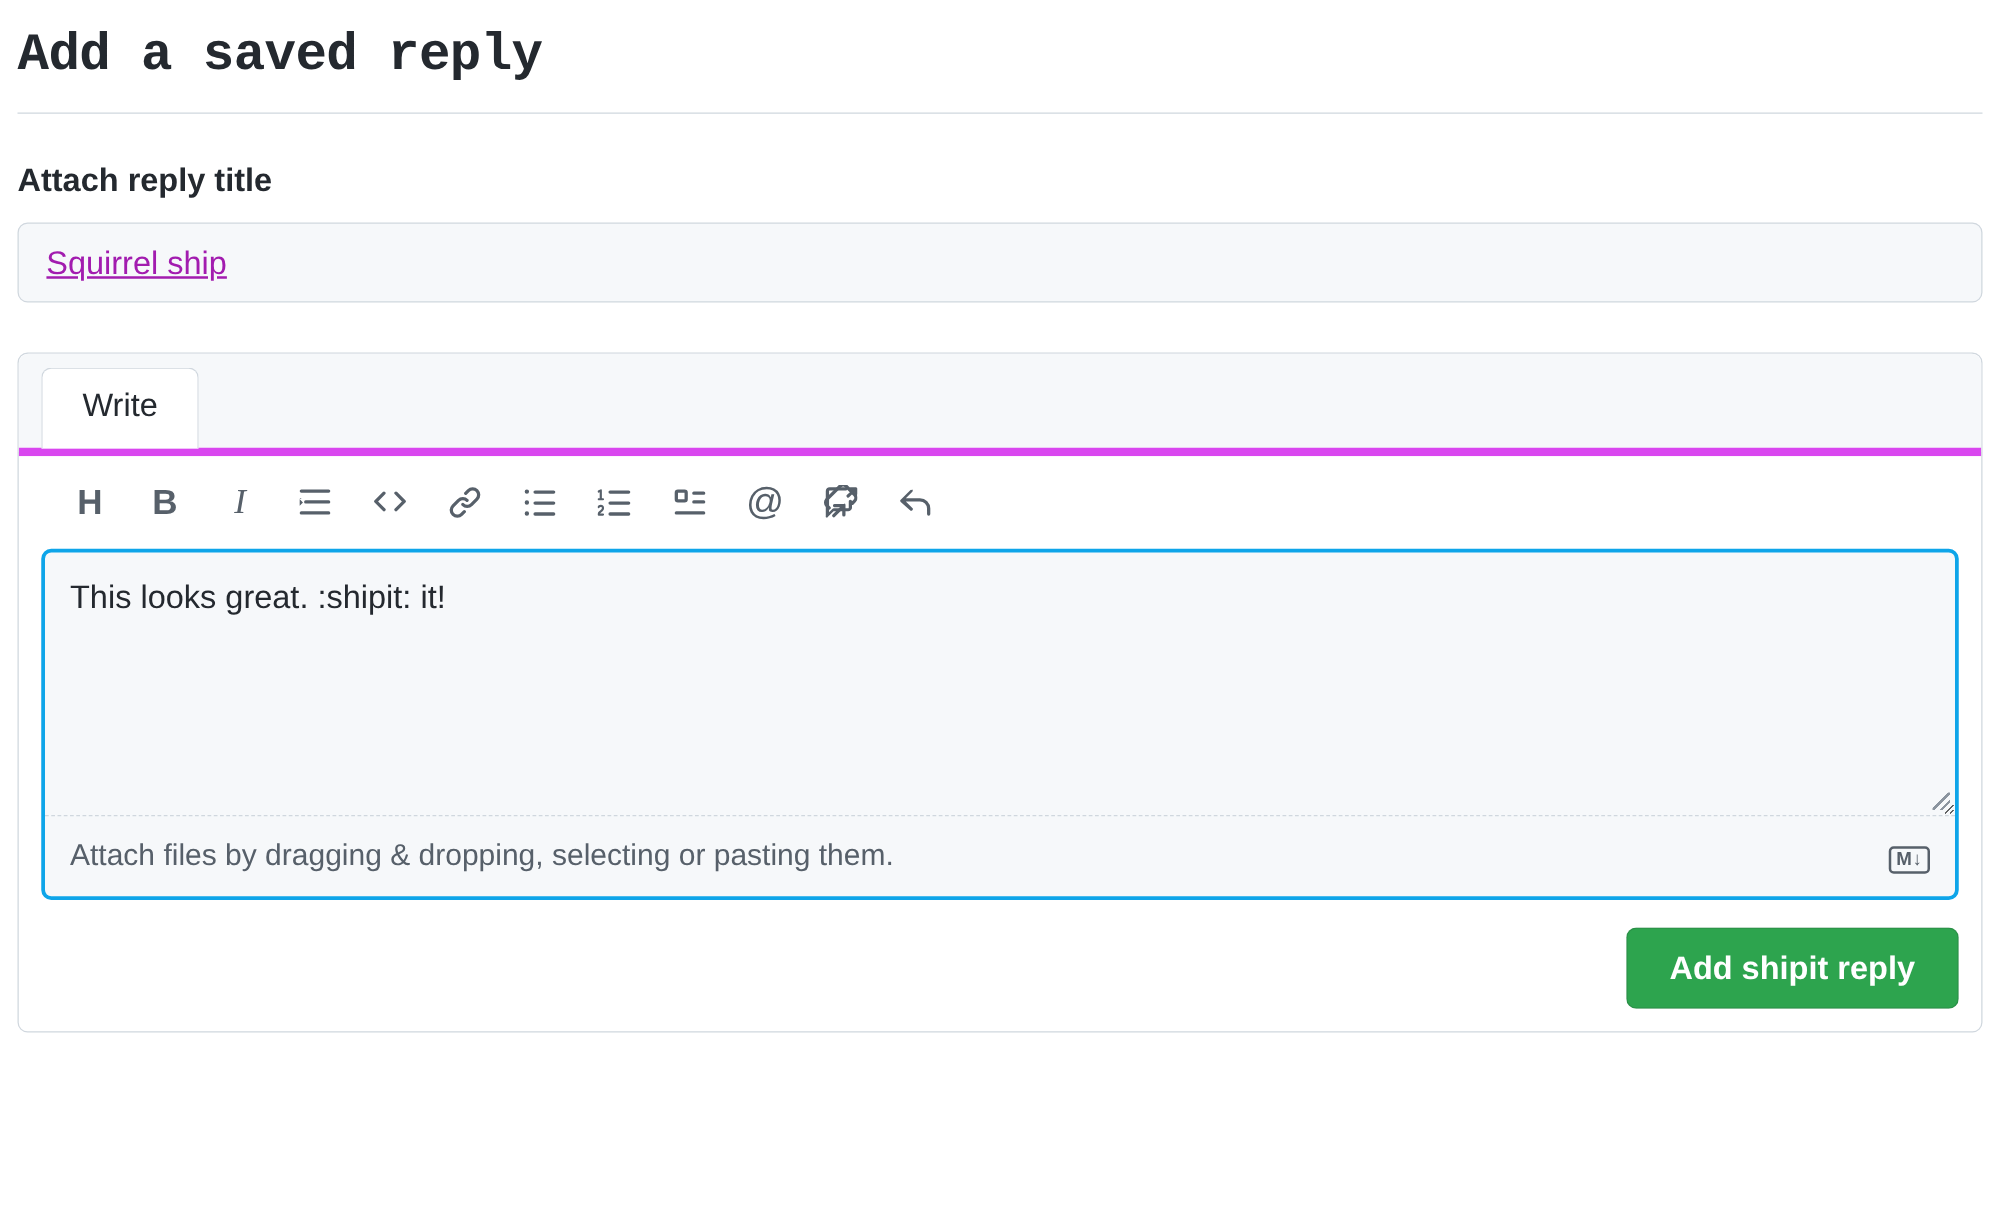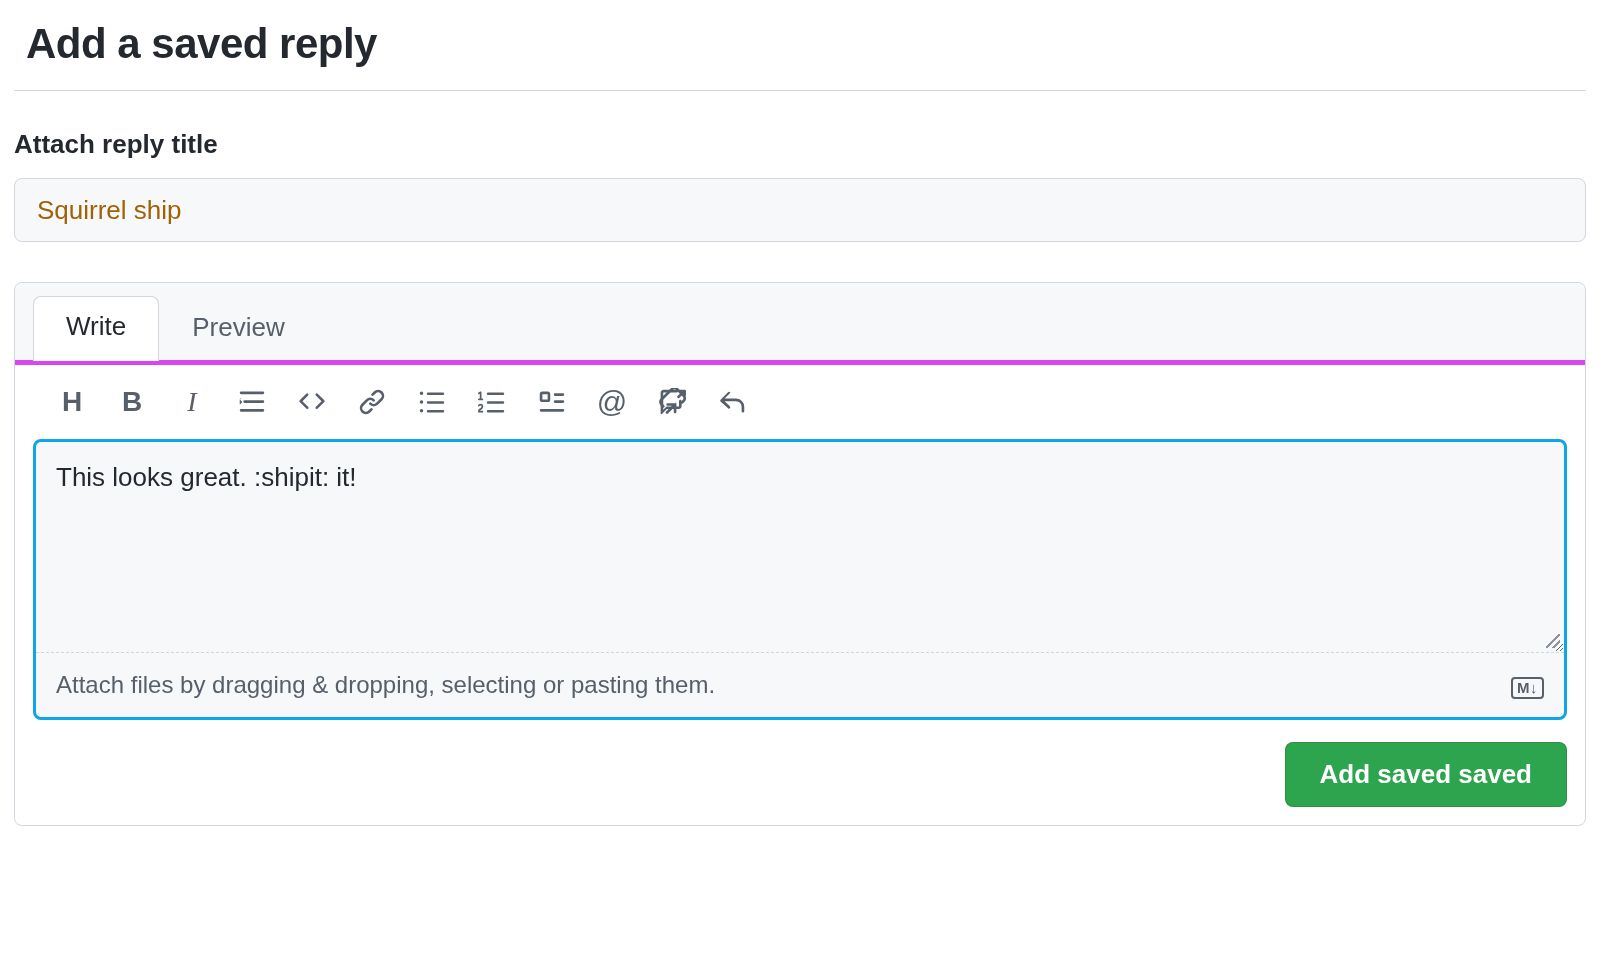--- a/index.html
+++ b/index.html
@@ -11,55 +11,57 @@
     background: #ffffff;
     font-size: 16px;
   }
   .page {
     padding: 10px 14px 30px 14px;
     width: 1600px;
   }
   h1.page-title {
     font-size: 42px;
     font-weight: 600;
-    margin: 10px 0 22px 12px;
+    margin: 10px 0 22px 0;
     letter-spacing: -0.5px;
+    font-family: Liberation Mono, monospace;
   }
   .rule {
     border: none;
     border-top: 1px solid #d0d7de;
     margin: 0 0 38px 0;
   }
   .field-label {
     font-size: 26px;
     font-weight: 600;
     margin: 0 0 18px 0;
     display: block;
   }
   .text-input {
     width: 100%;
     height: 64px;
     padding: 0 22px;
     font-size: 26px;
-    color: #a16207;
+    color: #a21caf;
     background: #f6f8fa;
     border: 1px solid #d0d7de;
     border-radius: 8px;
     outline: none;
+    text-decoration: underline;
   }
   .editor-box {
     margin-top: 40px;
     border: 1px solid #d0d7de;
     border-radius: 8px;
     background: #ffffff;
     padding-bottom: 18px;
   }
   .tabs-bar {
     background: #f6f8fa;
-    border-bottom: 5px solid #d946ef;
+    border-bottom: 7px solid #d946ef;
     border-top-left-radius: 8px;
     border-top-right-radius: 8px;
     padding: 18px 18px 0 18px;
     display: flex;
     align-items: flex-end;
     gap: 0;
     height: 82px;
   }
   .tab {
     font-size: 26px;
@@ -183,21 +185,20 @@
   <h1 class="page-title">Add a saved reply</h1>
   <hr class="rule">
 
   <label class="field-label">Attach reply title</label>
   <input type="text" class="text-input" value="Squirrel ship" style="">
 
   <div class="editor-box">
 
     <div class="tabs-bar">
       <div class="tab active">Write</div>
-      <div class="tab">Preview</div>
     </div>
 
     <div class="toolbar">
       <button class="tb-btn txt">H</button>
       <button class="tb-btn txt">B</button>
       <button class="tb-btn txt italic">I</button>
       <button class="tb-btn" aria-label="quote">
         <svg viewBox="0 0 16 16">
             <path d="M1 2.75A.75.75 0 011.75 2h12.5a.75.75 0 010 1.5H1.75A.75.75 0 011 2.75zM3 7.75A.75.75 0 013.75 7h10.5a.75.75 0 010 1.5H3.75A.75.75 0 013 7.75zM1 12.75A.75.75 0 011.75 12h12.5a.75.75 0 010 1.5H1.75A.75.75 0 011 12.75zM1 6.5a.5.5 0 01.5-.5h.01a.5.5 0 01.41.22l-.01-.02L1 6.5zm0 0v3l1.5-1.5L1 6.5z"></path>
           </svg>
@@ -246,18 +247,18 @@
     <div class="body-wrap">
       <textarea class="body-textarea" style="">This looks great. :shipit: it!</textarea>
       <div class="resize-handle"></div>
       <div class="attach-row">
         <span>Attach files by dragging &amp; dropping, selecting or pasting them.</span>
         <span class="md-badge">M↓</span>
       </div>
     </div>
 
     <div class="actions">
-      <button class="btn-primary">Add saved saved</button>
+      <button class="btn-primary">Add shipit reply</button>
     </div>
 
   </div>
 
 </div>
 
 </body></html>

